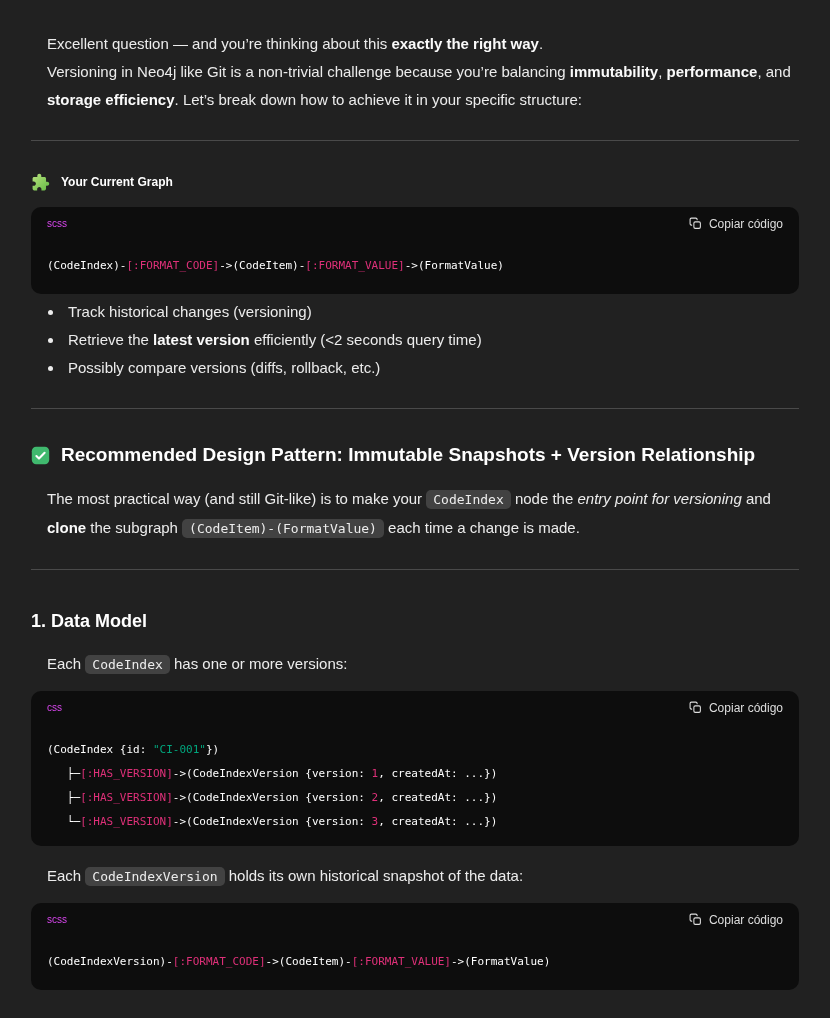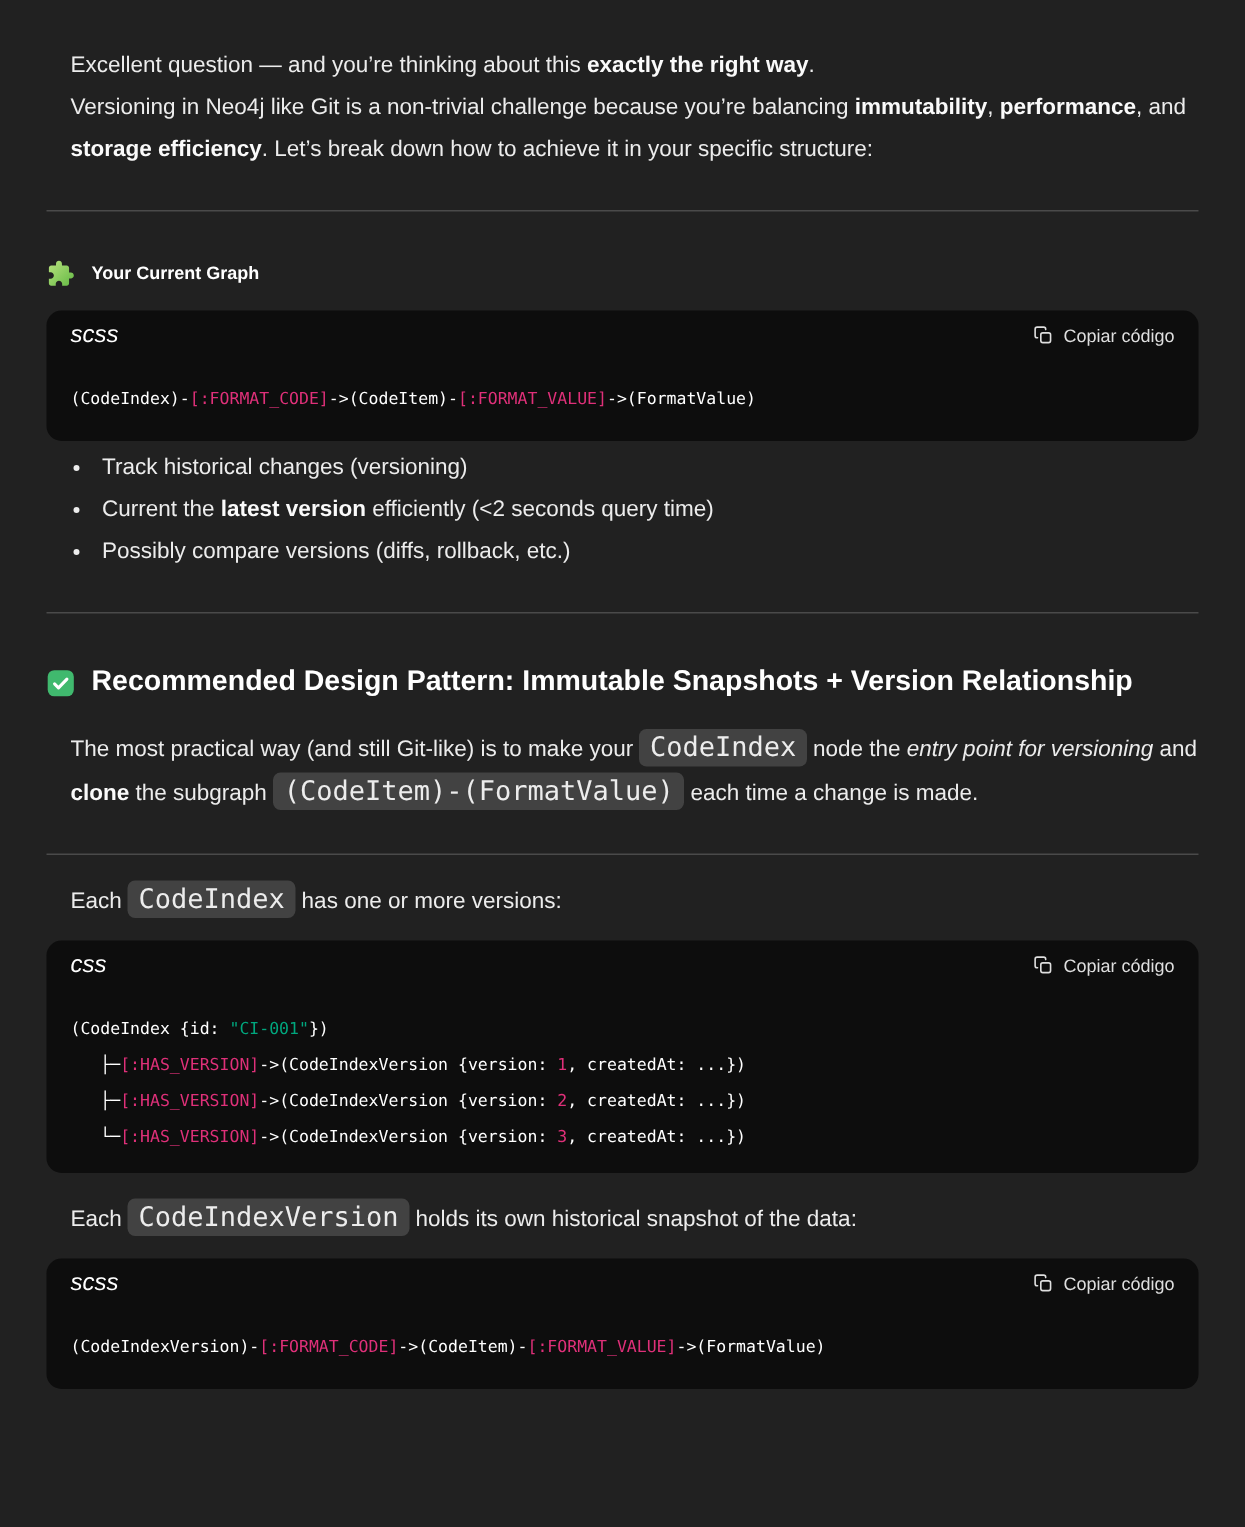--- a/index.html
+++ b/index.html
@@ -10,21 +10,21 @@
     font-family: "Liberation Sans", sans-serif;
     font-size: 15px;
   }
   .page { padding: 14px 31px 0 31px; }
 
   p.para { margin: 16px 0 0 16px; line-height: 28px; }
   .b { font-weight: bold; color: #fafafa; }
   .i { font-style: italic; }
   code.inline {
     font-family: "DejaVu Sans Mono", monospace;
-    font-size: 18px;
+    font-size: 13px;
     background: #424242; color: #ececec;
     padding: 2px 7px; border-radius: 5px;
     white-space: nowrap;
   }
 
   hr.divider { border: none; border-top: 1px solid #4a4a4a; height: 0; margin: 26px 0 0 0; }
 
   h2.sec-title, h3.sec-title {
     display: flex; align-items: center; gap: 11px;
     color: #ffffff; white-space: nowrap;
@@ -38,21 +38,21 @@
   .codeblock {
     margin: 12px 0 0 0;
     background: #0d0d0d;
     border-radius: 10px;
     overflow: hidden;
   }
   .code-header {
     display: flex; justify-content: space-between; align-items: center;
     padding: 8px 16px 8px 16px; height: 33px;
   }
-  .code-lang { font-size: 16px; color: #ffffff; font-style: italic; }
+  .code-lang { font-size: 10px; color: #d946ef; }
   .copy-btn {
     display: flex; align-items: center; gap: 7px;
     background: none; border: none; padding: 0;
     color: #dedede; font-size: 12px;
     font-family: "Liberation Sans", sans-serif;
     cursor: pointer;
     text-align: right;
   }
   .copy-btn svg { display: block; }
   pre.code-body {
@@ -110,40 +110,41 @@
         </span>
         <span>Copiar código</span>
       </button>
     </div>
     <pre class="code-body"><span class="code-line"><span>(CodeIndex)-</span><span class="tk-pink">[:FORMAT_CODE]</span><span>-&gt;(CodeItem)-</span><span class="tk-pink">[:FORMAT_VALUE]</span><span>-&gt;(FormatValue)</span></span></pre>
   </div>
 
 
   <ul class="wants">
     <li><span>Track historical changes (versioning)</span></li>
-    <li><span>Current the </span><span class="b">latest version</span><span> efficiently (&lt;2 seconds query time)</span></li>
+    <li><span>Retrieve the </span><span class="b">latest version</span><span> efficiently (&lt;2 seconds query time)</span></li>
     <li><span>Possibly compare versions (diffs, rollback, etc.)</span></li>
   </ul>
 
   <hr class="divider hr-mid">
 
   <h2 class="sec-title">
     <span class="emoji-icon">
       <svg viewBox="0 0 24 24" width="19" height="19" aria-hidden="true">
         <rect x="1" y="1" width="22" height="22" rx="5.5" fill="#40b96e"></rect>
         <path d="M6.8 12.6l3.3 3.3 7.1-7.4" stroke="#ffffff" stroke-width="2.6" fill="none" stroke-linecap="round" stroke-linejoin="round"></path>
       </svg>
     </span>
     <span>Recommended Design Pattern: Immutable Snapshots + Version Relationship</span>
   </h2>
 
   <p class="para mt10"><span>The most practical way (and still Git-like) is to make your </span><code class="inline">CodeIndex</code><span> node the </span><span class="i">entry point for versioning</span><span> and </span><span class="b">clone</span><span> the subgraph </span><code class="inline">(CodeItem)-(FormatValue)</code><span> each time a change is made.</span></p>
 
   <hr class="divider hr-tight">
 
+  <h3 class="plain-title"><span>1. Data Model</span></h3>
 
   <p class="para mt14"><span>Each </span><code class="inline">CodeIndex</code><span> has one or more versions:</span></p>
 
   <div class="codeblock">
     <div class="code-header">
       <span class="code-lang">css</span>
       <button class="copy-btn">
         <span class="emoji-icon">
           <svg viewBox="0 0 24 24" width="13" height="13" fill="none" stroke="currentColor" stroke-width="2" stroke-linecap="round" stroke-linejoin="round">
               <rect x="9" y="9" width="12" height="12" rx="2.5"></rect>

